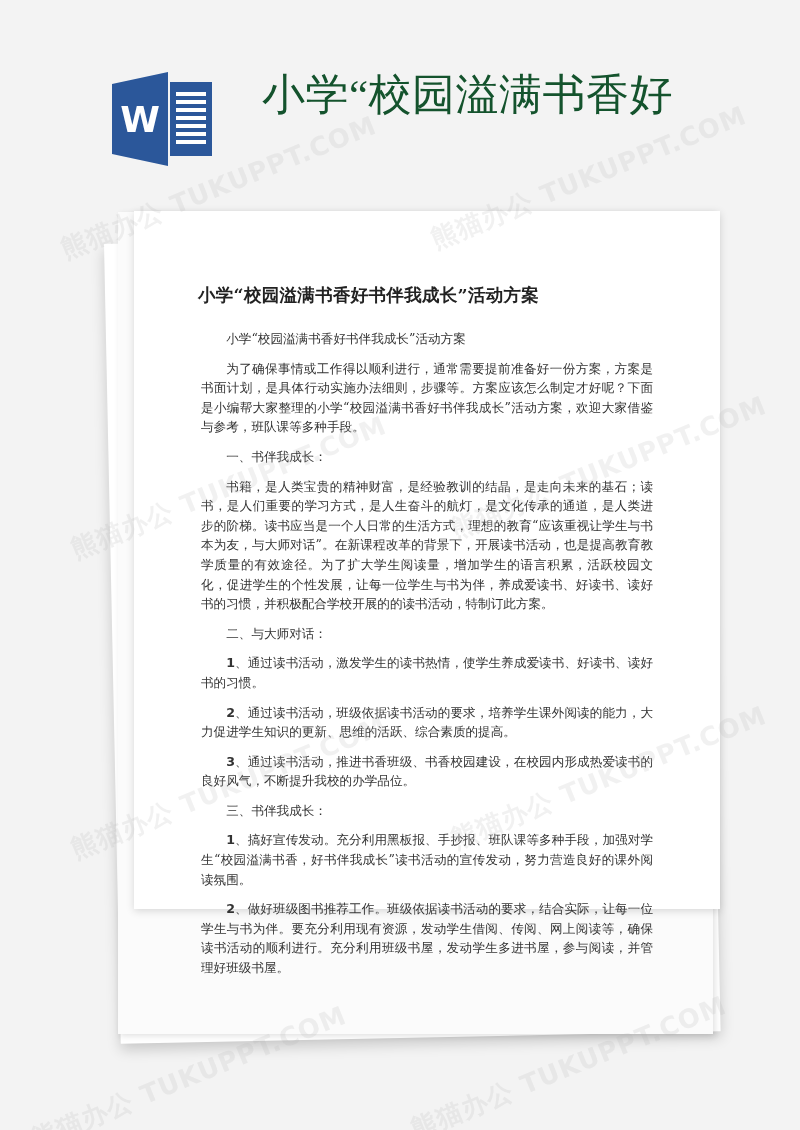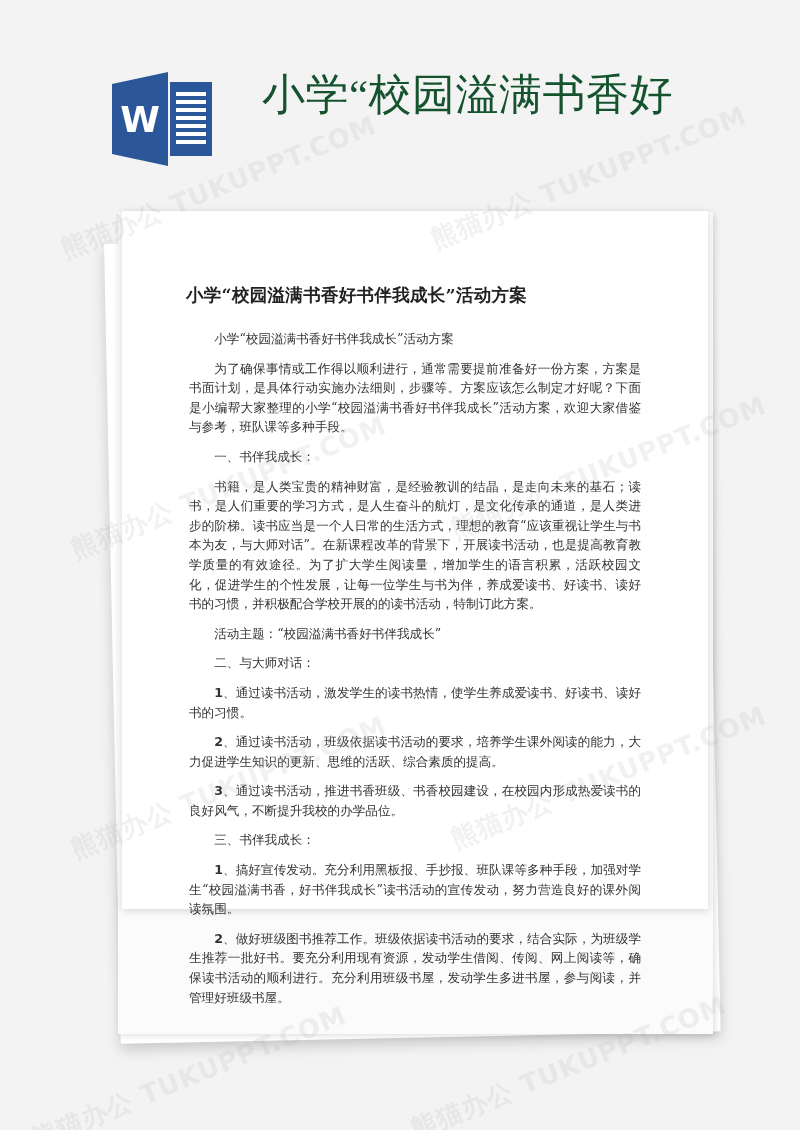--- a/index.html
+++ b/index.html
@@ -19,21 +19,21 @@
     .paper-back {
       position: absolute; left: 104px; top: 244px; width: 600px; height: 800px;
       background: #fff; transform: rotate(-1.2deg); transform-origin: 0 0;
       box-shadow: 0 6px 14px rgba(0,0,0,0.18);
     }
     .paper-back2 {
       position: absolute; left: 118px; top: 212px; width: 595px; height: 822px;
       background: #fbfbfb; box-shadow: 2px 2px 6px rgba(0,0,0,0.12);
     }
     .page {
-      position: absolute; left: 122px; top: 211px; width: 586px; height: 698px;
+      position: absolute; left: 134px; top: 211px; width: 586px; height: 698px;
       background: #fff; box-shadow: 0 2px 8px rgba(0,0,0,0.15);
     }
     .doc-title {
       position: absolute; left: 64px; top: 72px; width: 500px;
       font-size: 17.5px; color: #222; font-weight: bold; letter-spacing: 0.3px;
     }
     .content { position: absolute; left: 67px; top: 118px; width: 452px; color: #333; font-size: 12.6px; line-height: 19.6px; }
     .para { margin: 0 0 10px 0; text-indent: 2em; text-align: justify; }
     .para.first { margin-bottom: 10px; }
     .para .num { font-family: "DejaVu Sans", "Liberation Sans", sans-serif; font-weight: bold; }
@@ -69,28 +69,27 @@
 <div class="paper-back"></div>
 <div class="paper-back2"></div>
 
 <div class="page">
   <div class="doc-title">小学“校园溢满书香好书伴我成长”活动方案</div>
   <div class="content">
     <p class="para first">小学“校园溢满书香好书伴我成长”活动方案</p>
     <p class="para">为了确保事情或工作得以顺利进行，通常需要提前准备好一份方案，方案是书面计划，是具体行动实施办法细则，步骤等。方案应该怎么制定才好呢？下面是小编帮大家整理的小学“校园溢满书香好书伴我成长”活动方案，欢迎大家借鉴与参考，班队课等多种手段。</p>
     <p class="para">一、书伴我成长：</p>
     <p class="para">书籍，是人类宝贵的精神财富，是经验教训的结晶，是走向未来的基石；读书，是人们重要的学习方式，是人生奋斗的航灯，是文化传承的通道，是人类进步的阶梯。读书应当是一个人日常的生活方式，理想的教育“应该重视让学生与书本为友，与大师对话”。在新课程改革的背景下，开展读书活动，也是提高教育教学质量的有效途径。为了扩大学生阅读量，增加学生的语言积累，活跃校园文化，促进学生的个性发展，让每一位学生与书为伴，养成爱读书、好读书、读好书的习惯，并积极配合学校开展的的读书活动，特制订此方案。</p>
-    <p class="para">活动主题：“校园溢满书香好书伴我成长”</p>
     <p class="para">二、与大师对话：</p>
     <p class="para"><span class="num">1</span><span>、通过读书活动，激发学生的读书热情，使学生养成爱读书、好读书、读好书的习惯。</span></p>
     <p class="para"><span class="num">2</span><span>、通过读书活动，班级依据读书活动的要求，培养学生课外阅读的能力，大力促进学生知识的更新、思维的活跃、综合素质的提高。</span></p>
     <p class="para"><span class="num">3</span><span>、通过读书活动，推进书香班级、书香校园建设，在校园内形成热爱读书的良好风气，不断提升我校的办学品位。</span></p>
     <p class="para">三、书伴我成长：</p>
     <p class="para"><span class="num">1</span><span>、搞好宣传发动。充分利用黑板报、手抄报、班队课等多种手段，加强对学生“校园溢满书香，好书伴我成长”读书活动的宣传发动，努力营造良好的课外阅读氛围。</span></p>
-    <p class="para"><span class="num">2</span><span>、做好班级图书推荐工作。班级依据读书活动的要求，结合实际，为班级学生推荐一批好书。要充分利用现有资源，发动学生借阅、传阅、网上阅读等，确保读书活动的顺利进行。充分利用班级书屋，发动学生多进书屋，参与阅读，并管理好班级书屋。</span></p>
+    <p class="para"><span class="num">2</span><span>、做好班级图书推荐工作。班级依据读书活动的要求，结合实际，让每一位学生与书为伴。要充分利用现有资源，发动学生借阅、传阅、网上阅读等，确保读书活动的顺利进行。充分利用班级书屋，发动学生多进书屋，参与阅读，并管理好班级书屋。</span></p>
   </div>
 </div>
 
 <div class="watermark" style="left:50px; top:170px;">熊猫办公 TUKUPPT.COM</div>
 <div class="watermark" style="left:420px; top:160px;">熊猫办公 TUKUPPT.COM</div>
 <div class="watermark" style="left:60px; top:470px;">熊猫办公 TUKUPPT.COM</div>
 <div class="watermark" style="left:440px; top:450px;">熊猫办公 TUKUPPT.COM</div>
 <div class="watermark" style="left:60px; top:770px;">熊猫办公 TUKUPPT.COM</div>
 <div class="watermark" style="left:440px; top:760px;">熊猫办公 TUKUPPT.COM</div>
 <div class="watermark" style="left:20px; top:1060px;">熊猫办公 TUKUPPT.COM</div>

